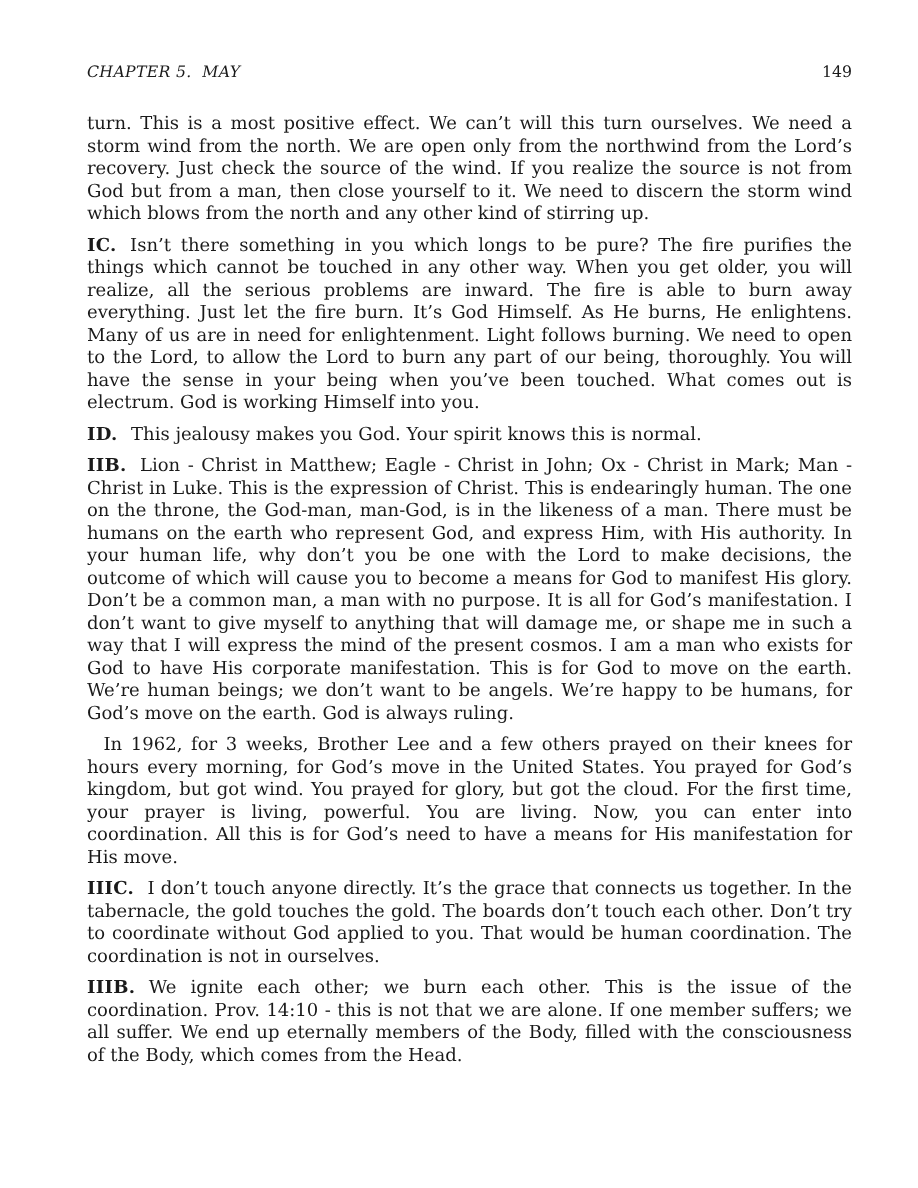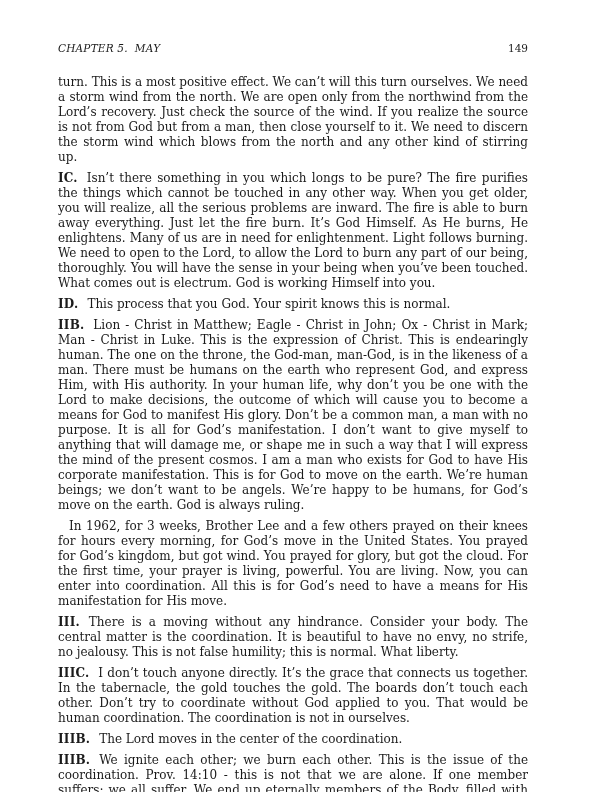--- a/index.html
+++ b/index.html
@@ -11,21 +11,21 @@
     width: 612px;
     height: 792px;
     overflow: hidden;
     font-family: "DejaVu Serif", "Liberation Serif", serif;
     color: #1a1a1a;
   }
   .page {
     box-sizing: border-box;
     width: 612px;
     height: 740px;
-    padding: 42px 84px 0 58px;
+    padding: 42px 44px 0 58px;
     background: #ffffff;
   }
   .running-head {
     display: flex;
     justify-content: space-between;
     align-items: baseline;
     font-size: 10.5px;
     margin-bottom: 21px;
   }
   .running-head .chapter {
@@ -57,21 +57,19 @@
 
 <div class="page">
   <div class="running-head">
     <span class="chapter">CHAPTER 5.  MAY</span>
     <span class="pagenum">149</span>
   </div>
 
   <div class="body-text">
       <p><span>turn. This is a most positive effect. We can’t will this turn ourselves. We need a storm wind from the north. We are open only from the northwind from the Lord’s recovery. Just check the source of the wind. If you realize the source is not from God but from a man, then close yourself to it. We need to discern the storm wind which blows from the north and any other kind of stirring up.</span></p>
       <p><span class="sec-label">IC.</span><span>Isn’t there something in you which longs to be pure? The fire purifies the things which cannot be touched in any other way. When you get older, you will realize, all the serious problems are inward. The fire is able to burn away everything. Just let the fire burn. It’s God Himself. As He burns, He enlightens. Many of us are in need for enlightenment. Light follows burning. We need to open to the Lord, to allow the Lord to burn any part of our being, thoroughly. You will have the sense in your being when you’ve been touched. What comes out is electrum. God is working Himself into you.</span></p>
-      <p><span class="sec-label">ID.</span><span>This process that you God. Your spirit knows this is normal.</span></p>
+      <p><span class="sec-label">ID.</span><span>This jealousy makes you God. Your spirit knows this is normal.</span></p>
       <p><span class="sec-label">IIB.</span><span>Lion - Christ in Matthew; Eagle - Christ in John; Ox - Christ in Mark; Man - Christ in Luke. This is the expression of Christ. This is endearingly human. The one on the throne, the God-man, man-God, is in the likeness of a man. There must be humans on the earth who represent God, and express Him, with His authority. In your human life, why don’t you be one with the Lord to make decisions, the outcome of which will cause you to become a means for God to manifest His glory. Don’t be a common man, a man with no purpose. It is all for God’s manifestation. I don’t want to give myself to anything that will damage me, or shape me in such a way that I will express the mind of the present cosmos. I am a man who exists for God to have His corporate manifestation. This is for God to move on the earth. We’re human beings; we don’t want to be angels. We’re happy to be humans, for God’s move on the earth. God is always ruling.</span></p>
       <p class="indent"><span>In 1962, for 3 weeks, Brother Lee and a few others prayed on their knees for hours every morning, for God’s move in the United States. You prayed for God’s kingdom, but got wind. You prayed for glory, but got the cloud. For the first time, your prayer is living, powerful. You are living. Now, you can enter into coordination. All this is for God’s need to have a means for His manifestation for His move.</span></p>
-      <p><span class="sec-label">III.</span><span>There is a moving without any hindrance. Consider your body. The central matter is the coordination. It is beautiful to have no envy, no strife, no jealousy. This is not false humility; this is normal. What liberty.</span></p>
       <p><span class="sec-label">IIIC.</span><span>I don’t touch anyone directly. It’s the grace that connects us together. In the tabernacle, the gold touches the gold. The boards don’t touch each other. Don’t try to coordinate without God applied to you. That would be human coordination. The coordination is not in ourselves.</span></p>
-      <p><span class="sec-label">IIIB.</span><span>The Lord moves in the center of the coordination.</span></p>
       <p><span class="sec-label">IIIB.</span><span>We ignite each other; we burn each other. This is the issue of the coordination. Prov. 14:10 - this is not that we are alone. If one member suffers; we all suffer. We end up eternally members of the Body, filled with the consciousness of the Body, which comes from the Head.</span></p>
     </div>
 </div>
 
 </body></html>

